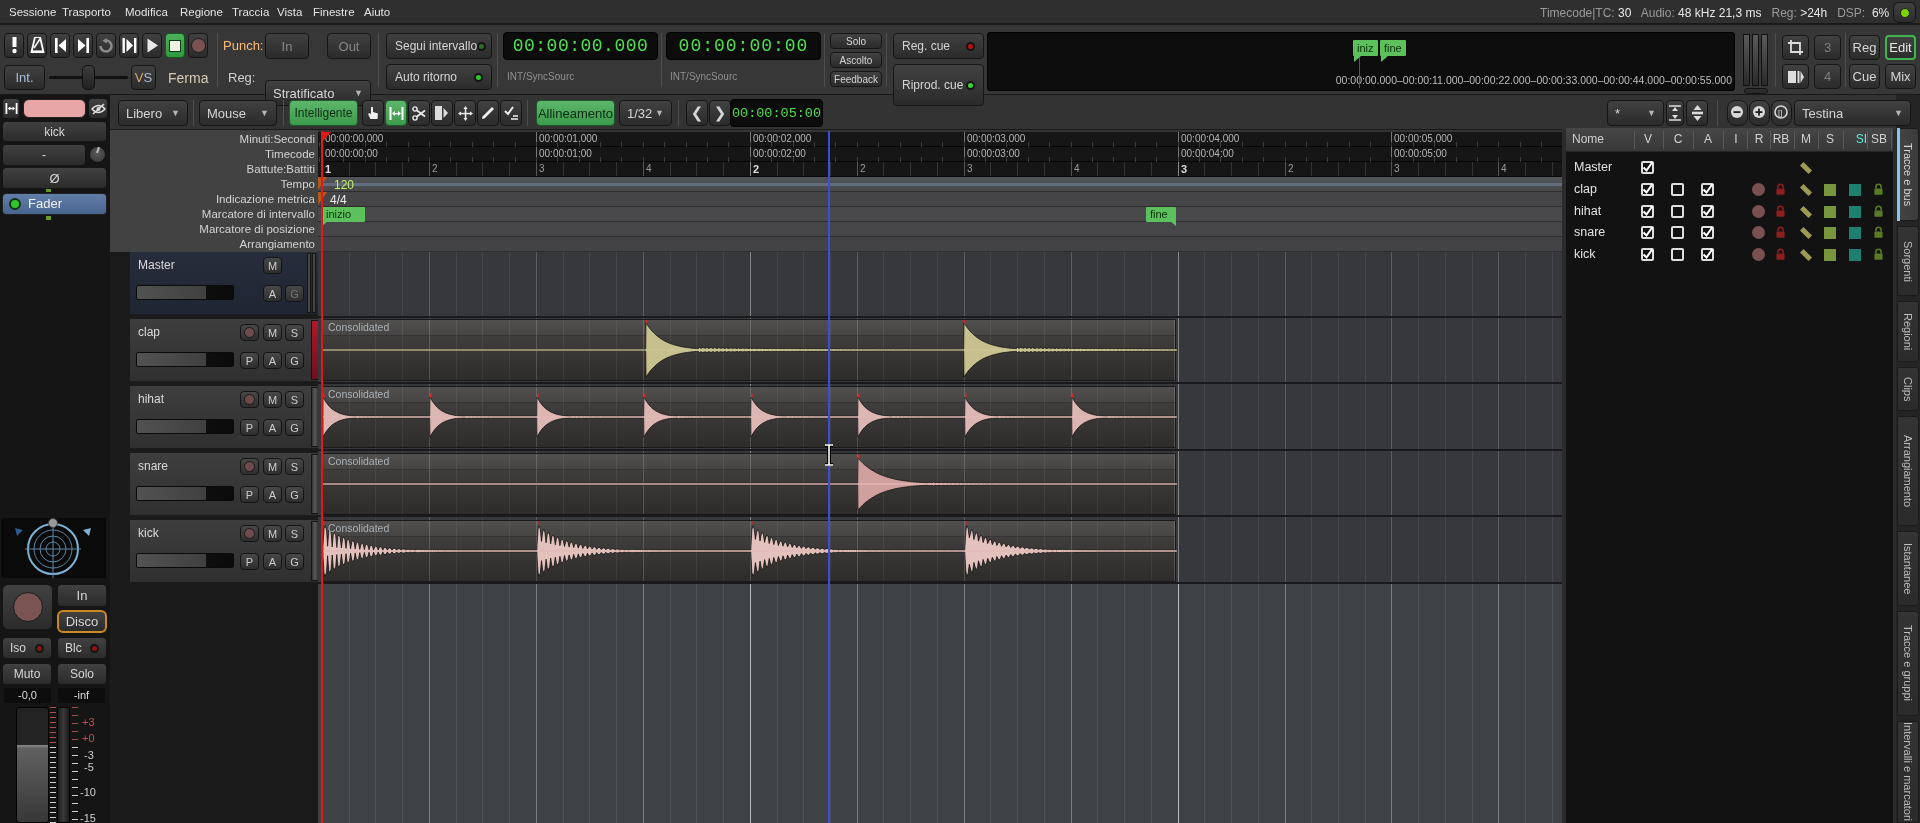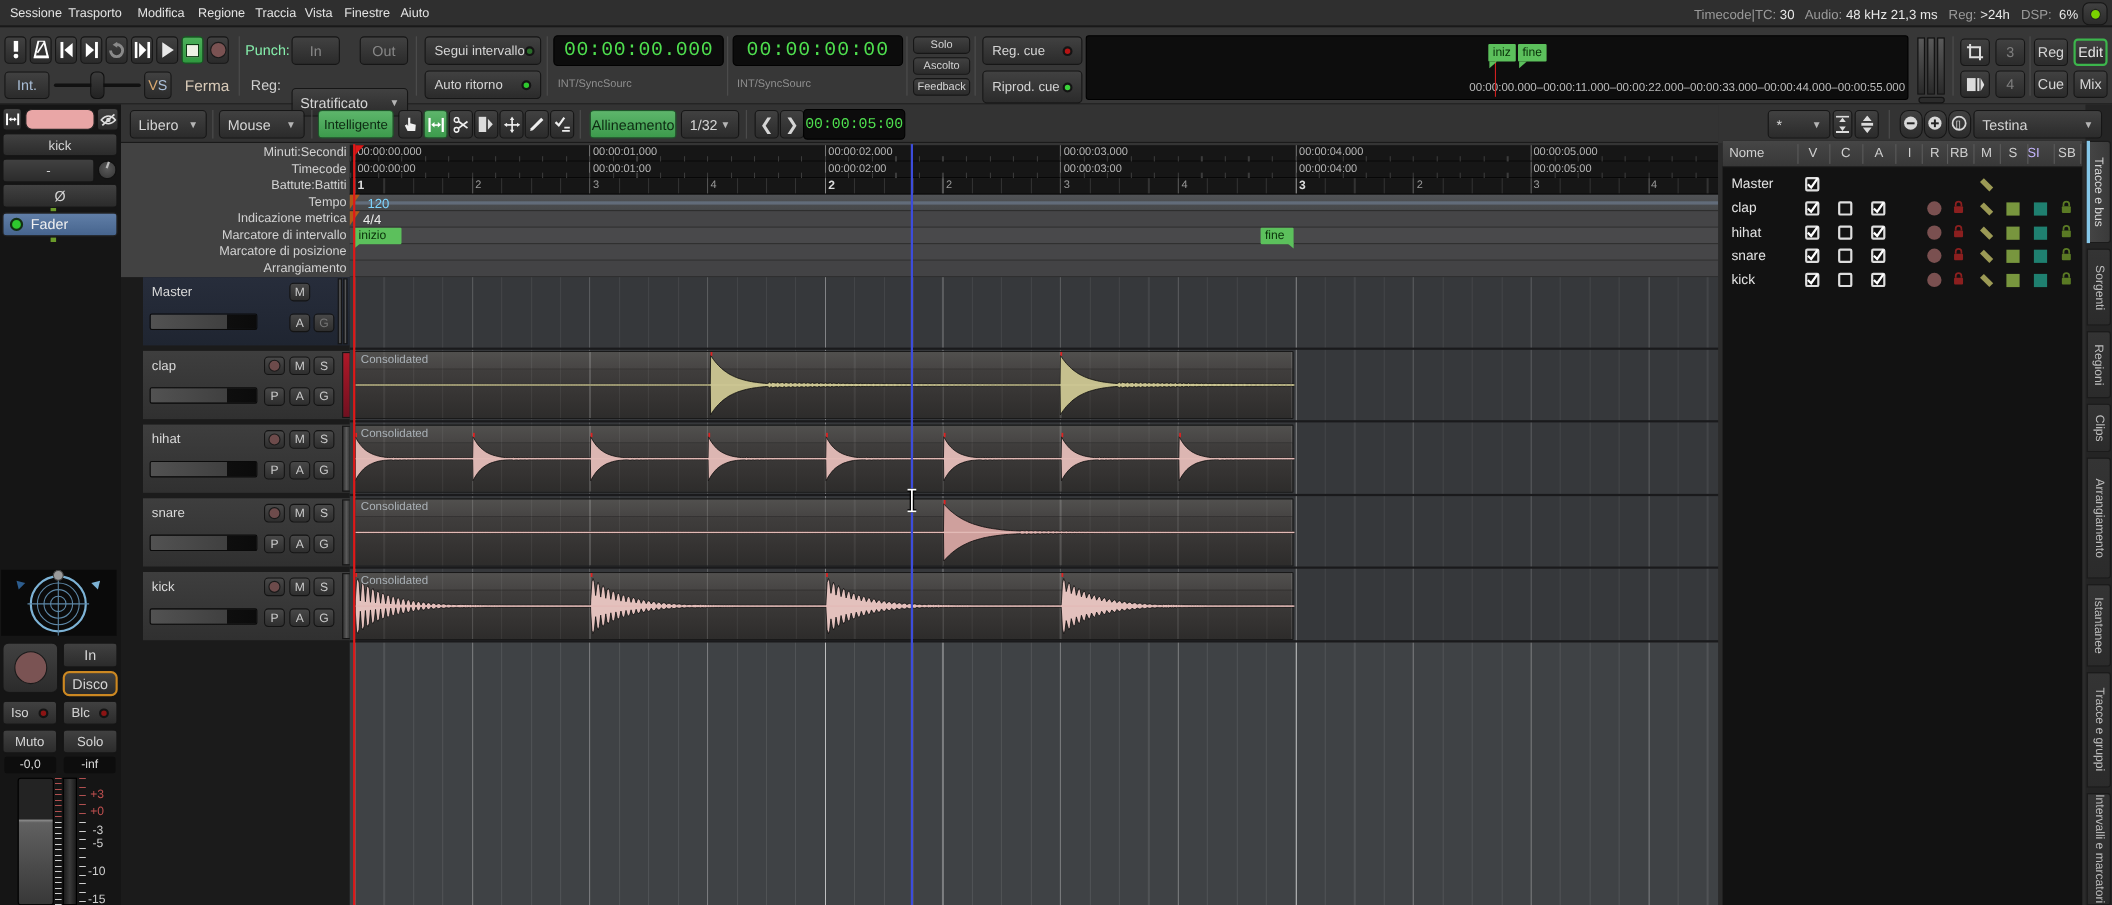--- a/index.html
+++ b/index.html
@@ -123,41 +123,41 @@
   </div>
 <div class="btn" style="left:4px;top:65px;width:41px;height:25px;font-size:13px;color:#a9bdd6">Int.</div>
 <div class="ab" style="left:49px;top:76px;width:79px;height:3px;background:#111;border-radius:2px"></div>
 <div class="ab" style="left:82px;top:65px;width:13px;height:25px;background:linear-gradient(#3c3c3c,#222);border:1px solid #111;border-radius:5px"></div>
 <div class="btn" style="left:131px;top:65px;width:25px;height:25px;font-size:13px">
     <span style="color:#d8a870">V</span>
     <span style="color:#a9bdd6">S</span>
   </div>
 <div class="ab" style="left:168px;top:70px;font-size:14px;color:#d8cab8">Ferma</div>
 <div class="sep" style="left:217px;top:33px;height:54px"></div>
-<div class="ab" style="left:223px;top:38px;font-size:13px;color:#86efac">Punch:</div>
+<div class="ab" style="left:223px;top:38px;font-size:13px;color:#fdba74">Punch:</div>
 <div class="btn" style="left:265px;top:33px;width:44px;height:26px;color:#878787;font-size:13px">In</div>
 <div class="btn" style="left:327px;top:33px;width:44px;height:26px;color:#878787;font-size:13px">Out</div>
 <div class="ab" style="left:228px;top:70px;font-size:13px;color:#cfcfcf">Reg:</div>
 <div class="dd" style="left:265px;top:80px;width:106px;height:26px">Stratificato<span class="ar">▼</span></div>
 <div class="sep" style="left:378px;top:33px;height:54px"></div>
 <div class="btn" style="left:386px;top:33px;width:106px;height:26px;justify-content:flex-start;padding:0 8px">Segui intervallo<div class="led" style="margin-left:auto;background:#2a6e2a"></div></div>
 <div class="btn" style="left:386px;top:64px;width:106px;height:26px;justify-content:flex-start;padding:0 8px">Auto ritorno<div class="led" style="margin-left:auto;background:#2ec82e"></div></div>
 <div class="sep" style="left:497px;top:33px;height:54px"></div>
 <div class="blk" style="left:503px;top:32px;width:155px;height:28px;font-size:18px;letter-spacing:0.5px">00:00:00.000</div>
 <div class="ab" style="left:507px;top:71px;font-size:10px;color:#8f8f8f">INT/SyncSourc</div>
 <div class="sep" style="left:661px;top:33px;height:54px"></div>
 <div class="blk" style="left:666px;top:32px;width:155px;height:28px;font-size:18px;letter-spacing:1px">00:00:00:00</div>
 <div class="ab" style="left:670px;top:71px;font-size:10px;color:#8f8f8f">INT/SyncSourc</div>
 <div class="sep" style="left:824px;top:33px;height:54px"></div>
 <div class="btn" style="left:830px;top:33px;width:52px;height:16px;font-size:10px">Solo</div>
 <div class="btn" style="left:830px;top:52px;width:52px;height:16px;font-size:10px">Ascolto</div>
 <div class="btn" style="left:830px;top:71px;width:52px;height:16px;font-size:10px">Feedback</div>
 <div class="sep" style="left:886px;top:33px;height:54px"></div>
 <div class="btn" style="left:893px;top:33px;width:91px;height:26px;justify-content:flex-start;padding:0 8px">Reg. cue<div class="led" style="margin-left:auto;background:#b61414"></div></div>
-<div class="btn" style="left:893px;top:64px;width:91px;height:30px;justify-content:flex-start;padding:0 8px">Riprod. cue<div class="led" style="margin-left:auto;background:#3ad43a"></div></div>
+<div class="btn" style="left:893px;top:64px;width:91px;height:42px;justify-content:flex-start;padding:0 8px">Riprod. cue<div class="led" style="margin-left:auto;background:#3ad43a"></div></div>
 <div class="ab" style="left:987px;top:32px;width:748px;height:59px;background:#0d0d0d;border:1px solid #000;border-radius:3px"></div>
 <div class="ab" style="left:990px;top:74px;width:742px;height:13px;font-size:10.5px;color:#bdbdbd;text-align:right;overflow:hidden;white-space:nowrap">00:00:00.000–00:00:11.000–00:00:22.000–00:00:33.000–00:00:44.000–00:00:55.000</div>
 <div class="ab" style="left:1359px;top:44px;width:1px;height:44px;background:#d02020"></div>
 <div class="flag" style="left:1353px;top:40px;height:16px;line-height:16px;font-size:11px">iniz</div>
 <div class="ab" style="left:1354px;top:56px;width:0;height:0;border-top:6px solid #5cc05c;border-right:7px solid transparent"></div>
 <div class="flag" style="left:1380px;top:40px;height:16px;line-height:16px;font-size:11px">fine</div>
 <div class="ab" style="left:1381px;top:56px;width:0;height:0;border-top:6px solid #5cc05c;border-right:7px solid transparent"></div>
 <div class="ab" style="left:1743px;top:34px;width:7px;height:52px;background:linear-gradient(#5a5a5a,#2a2a2a);border:1px solid #111"></div>
 <div class="ab" style="left:1752px;top:34px;width:7px;height:52px;background:linear-gradient(#5a5a5a,#2a2a2a);border:1px solid #111"></div>
 <div class="ab" style="left:1761px;top:34px;width:7px;height:52px;background:linear-gradient(#5a5a5a,#2a2a2a);border:1px solid #111"></div>
@@ -381,21 +381,21 @@
     <div class="ab" style="left:1183px;top:1px;font-size:10px;color:#9a9a9a">4</div>
   </div>
 <div class="ab" style="left:318px;top:177px;width:1244px;height:15px;background:linear-gradient(#515356 0%,#46484a 100%);border-bottom:1px solid #2e2e2e">
   <div class="ab" style="left:0;top:6px;width:1244px;height:3px;background:#77879e;opacity:.55"></div>
   </div>
 <div class="ab" style="left:318px;top:192px;width:1244px;height:15px;background:#454547;border-bottom:1px solid #2e2e2e"></div>
 <div class="ab" style="left:318px;top:207px;width:1244px;height:15px;background:#49494b;border-bottom:1px solid #2e2e2e"></div>
 <div class="ab" style="left:318px;top:222px;width:1244px;height:15px;background:#464648;border-bottom:1px solid #2e2e2e"></div>
 <div class="ab" style="left:318px;top:237px;width:1244px;height:15px;background:#434345;border-bottom:1px solid #2e2e2e"></div>
 <div class="tick" style="left:318px;top:177px;border-top:13px solid #b05a1a;border-right:9px solid transparent"></div>
-<div class="ab" style="left:334px;top:178px;font-size:12px;color:#7dd3fc">120</div>
+<div class="ab" style="left:334px;top:178px;font-size:12px;color:#bef264">120</div>
 <div class="tick" style="left:318px;top:192px;border-top:13px solid #b05a1a;border-right:9px solid transparent"></div>
 <div class="ab" style="left:330px;top:193px;font-size:12px;color:#ececec">4/4</div>
 <div class="flag" style="left:322px;top:207px;width:43px">inizio</div>
 <div class="ab" style="left:322px;top:221px;width:0;height:0;border-top:5px solid #5cc05c;border-right:6px solid transparent"></div>
 <div class="flag" style="left:1146px;top:207px;width:30px">fine</div>
 <div class="ab" style="left:1170px;top:221px;width:0;height:0;border-top:5px solid #5cc05c;border-left:6px solid transparent"></div>
 <div class="ab" style="left:110px;top:252px;width:208px;height:571px;background:#1b1b1b"></div>
 <div class="hdr" style="top:252px;background:linear-gradient(#272d3b,#1f2531)">
     <div class="hname">Master</div>
     <div class="hslider"></div>
@@ -527,21 +527,21 @@
 <div class="ab" style="left:1566px;top:128px;width:327px;height:24px;background:linear-gradient(#464646,#383838);border-bottom:1px solid #242424"></div>
 <div class="ab" style="left:1572px;top:132px;font-size:12px;color:#d0d0d0">Nome</div>
 <div class="ab" style="left:1636px;top:132px;width:24px;text-align:center;font-size:12px;color:#d0d0d0">V</div>
 <div class="ab" style="left:1666px;top:132px;width:24px;text-align:center;font-size:12px;color:#d0d0d0">C</div>
 <div class="ab" style="left:1696px;top:132px;width:24px;text-align:center;font-size:12px;color:#d0d0d0">A</div>
 <div class="ab" style="left:1724px;top:132px;width:24px;text-align:center;font-size:12px;color:#d0d0d0">I</div>
 <div class="ab" style="left:1747px;top:132px;width:24px;text-align:center;font-size:12px;color:#d0d0d0">R</div>
 <div class="ab" style="left:1769px;top:132px;width:24px;text-align:center;font-size:12px;color:#d0d0d0">RB</div>
 <div class="ab" style="left:1794px;top:132px;width:24px;text-align:center;font-size:12px;color:#d0d0d0">M</div>
 <div class="ab" style="left:1818px;top:132px;width:24px;text-align:center;font-size:12px;color:#d0d0d0">S</div>
-<div class="ab" style="left:1843px;top:132px;width:24px;text-align:left;font-size:12px;color:#c4b5fd">SI</div>
+<div class="ab" style="left:1843px;top:132px;width:24px;text-align:right;font-size:12px;color:#5eead4">SI</div>
 <div class="ab" style="left:1867px;top:132px;width:24px;text-align:center;font-size:12px;color:#d0d0d0">SB</div>
 <div class="sep" style="left:1634px;top:131px;height:18px;background:#5a5a5a"></div>
 <div class="sep" style="left:1663px;top:131px;height:18px;background:#5a5a5a"></div>
 <div class="sep" style="left:1693px;top:131px;height:18px;background:#5a5a5a"></div>
 <div class="sep" style="left:1723px;top:131px;height:18px;background:#5a5a5a"></div>
 <div class="sep" style="left:1747px;top:131px;height:18px;background:#5a5a5a"></div>
 <div class="sep" style="left:1770px;top:131px;height:18px;background:#5a5a5a"></div>
 <div class="sep" style="left:1794px;top:131px;height:18px;background:#5a5a5a"></div>
 <div class="sep" style="left:1818px;top:131px;height:18px;background:#5a5a5a"></div>
 <div class="sep" style="left:1843px;top:131px;height:18px;background:#5a5a5a"></div>

